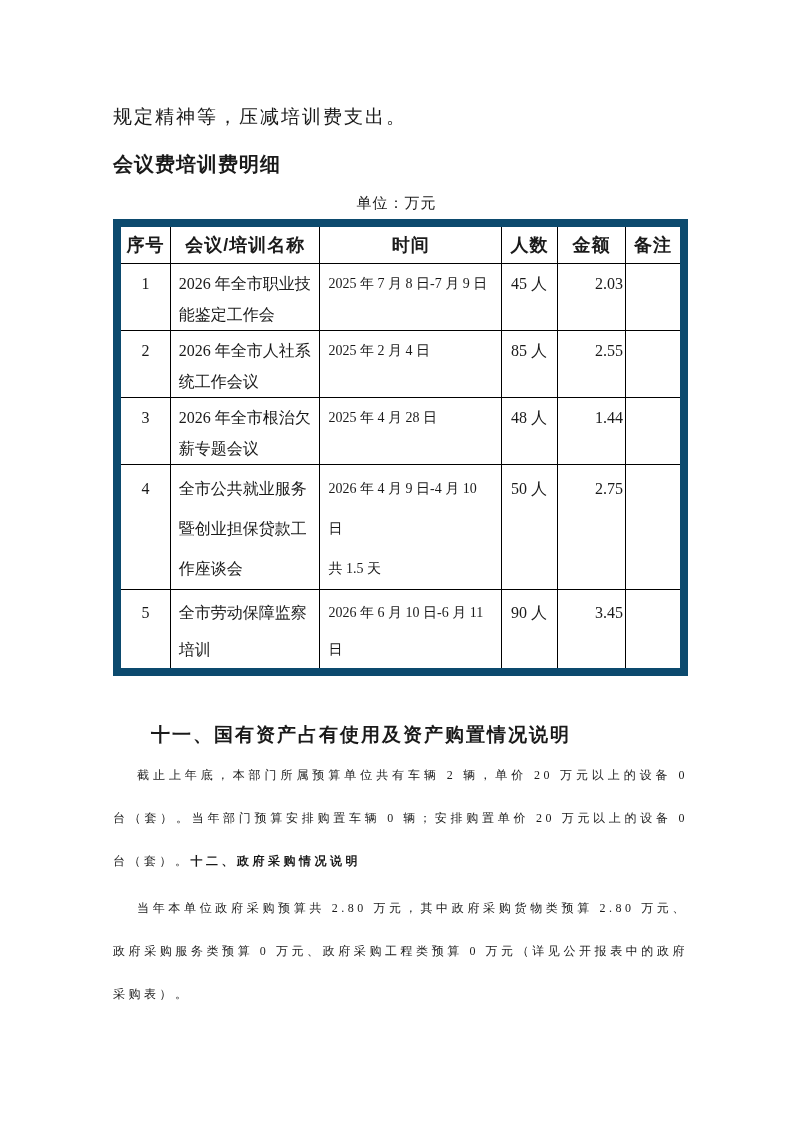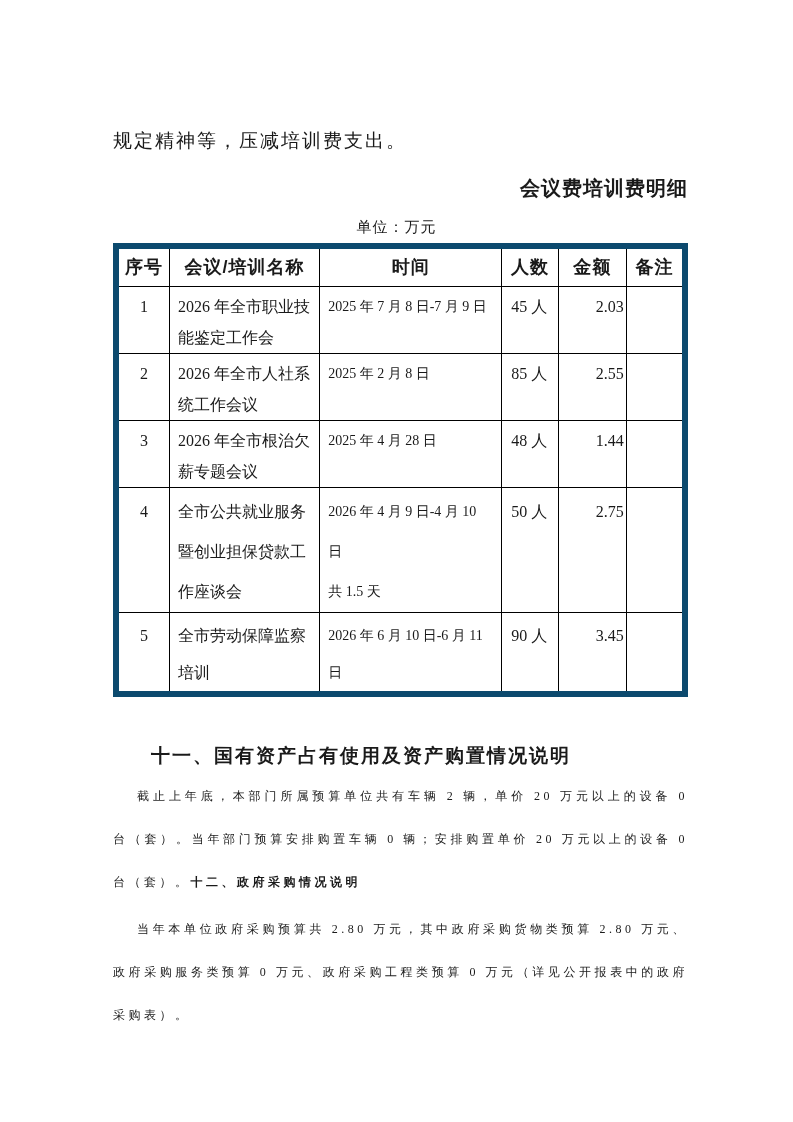--- a/index.html
+++ b/index.html
@@ -17,47 +17,46 @@
     height: 1122px;
     padding: 103px 105px 0 113px;
     background: #ffffff;
     position: relative;
   }
   
   .intro-tail {
     font-size: 19px;
     line-height: 27px;
     letter-spacing: 2px;
-    margin-top: 24px;
   }
   
   .table-title {
     margin-top: 21px;
     font-family: "Liberation Sans", "DejaVu Sans", sans-serif;
     font-weight: bold;
     font-size: 20px;
     line-height: 27px;
-    text-align: right;
+    text-align: left;
     letter-spacing: 1px;
   }
   
   .unit-label {
     margin-top: 15px;
     font-size: 15px;
     line-height: 20px;
     text-align: center;
     padding-right: 8px;
     letter-spacing: 1px;
   }
   table.fee-table {
     width: 100%;
     margin-top: 6px;
     border-collapse: collapse;
     table-layout: fixed;
-    border: 6px solid #0c4a6e;
+    border: 8px solid #0c4a6e;
   }
   .fee-table th, .fee-table td {
     border: 1px solid #000000;
   }
   .fee-table th {
     font-family: "Liberation Sans", "DejaVu Sans", sans-serif;
     font-weight: bold;
     font-size: 18px;
     height: 40px;
     text-align: center;
@@ -142,21 +141,21 @@
         <td class="c-no">1</td>
         <td class="c-name">2026 年全市职业技能鉴定工作会</td>
         <td class="c-time">2025 年 7 月 8 日-7 月 9 日</td>
         <td class="c-people">45 人</td>
         <td class="c-amount">2.03</td>
         <td class="c-note"></td>
       </tr>
       <tr>
         <td class="c-no">2</td>
         <td class="c-name">2026 年全市人社系统工作会议</td>
-        <td class="c-time">2025 年 2 月 8 日</td>
+        <td class="c-time">2025 年 2 月 4 日</td>
         <td class="c-people">85 人</td>
         <td class="c-amount">2.55</td>
         <td class="c-note"></td>
       </tr>
       <tr>
         <td class="c-no">3</td>
         <td class="c-name">2026 年全市根治欠薪专题会议</td>
         <td class="c-time">2025 年 4 月 28 日</td>
         <td class="c-people">48 人</td>
         <td class="c-amount">1.44</td>

